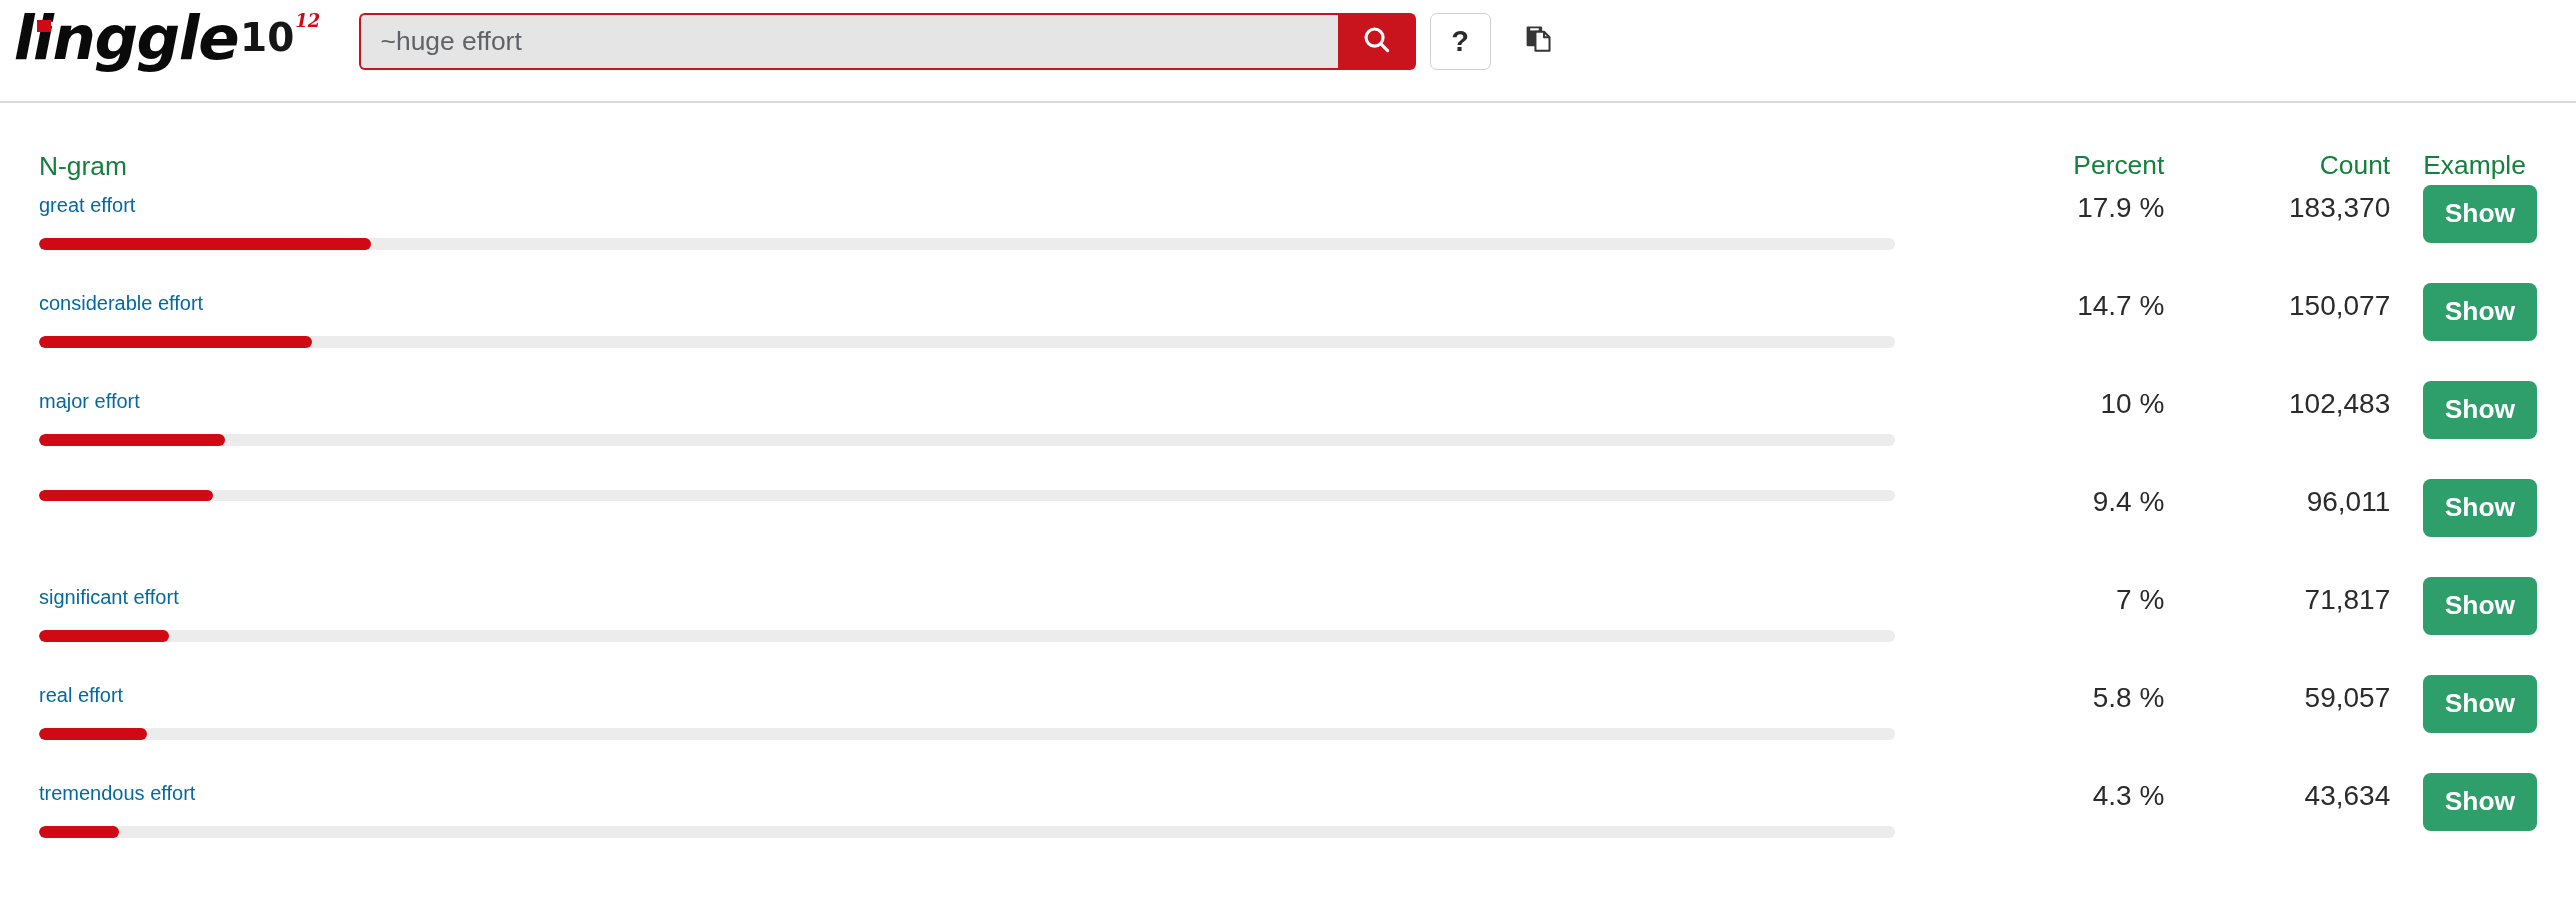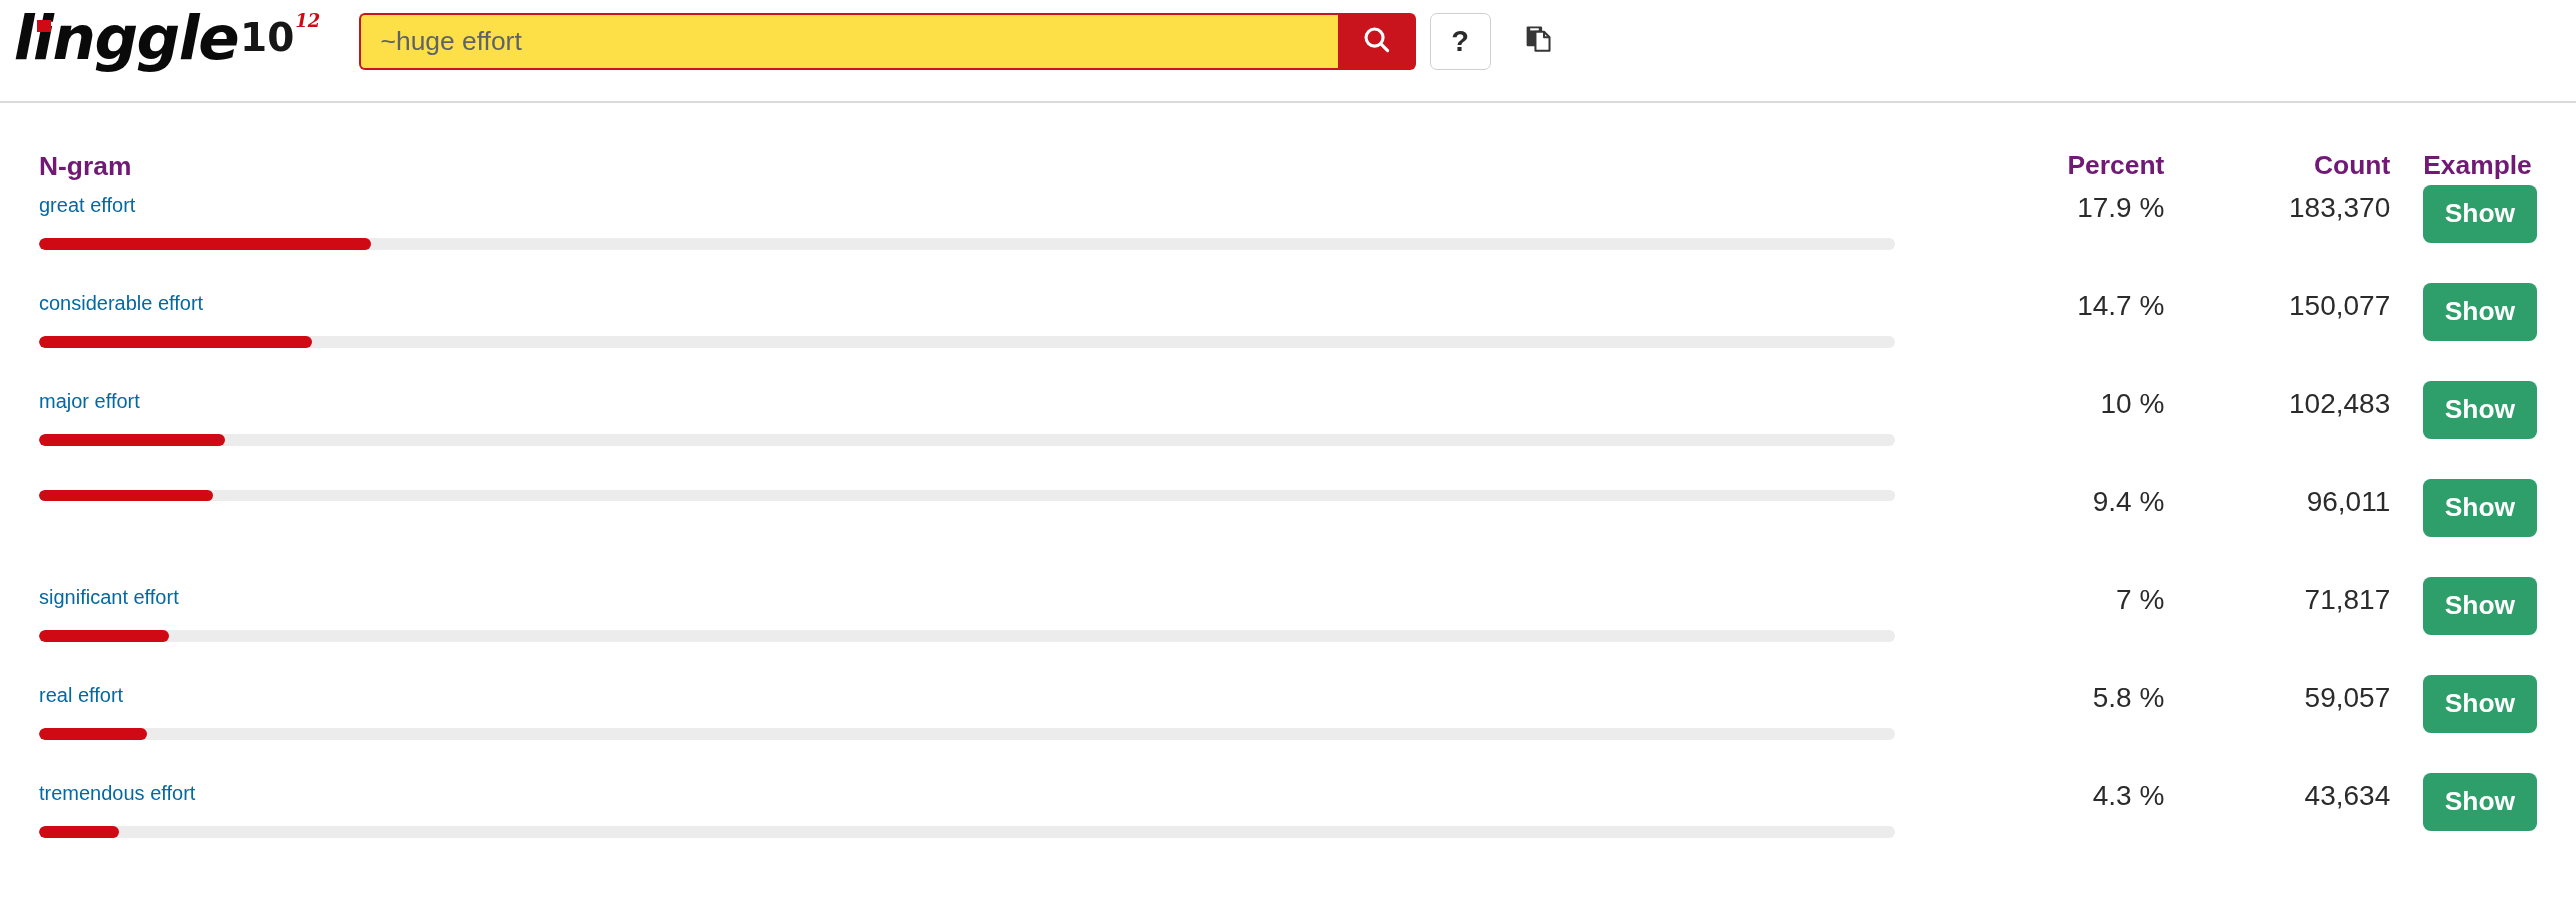--- a/index.html
+++ b/index.html
@@ -77,21 +77,21 @@
     width: 979px;
     height: 57px;
     border: 2px solid #c9141e;
     border-right: none;
     border-radius: 5.9px 0 0 5.9px;
     padding: 0 19.6px;
     font-family: "Liberation Sans", sans-serif;
     font-size: 26.4px;
     color: #5f6368;
     outline: none;
-    background: #fde047;
+    background: #e5e5e5;
   }
   .search-input::placeholder { color: #9aa0a6; }
   .search-btn {
     width: 78px;
     height: 57px;
     border: 2px solid #c9141e;
     border-left: none;
     border-radius: 0 5.9px 5.9px 0;
     background: #c9141e;
     display: flex;
@@ -163,24 +163,24 @@
     text-align: right;
   }
   .col-example {
     width: 176px;
     flex: 0 0 176px;
     text-align: left;
     padding-left: 33px;
   }
 
   .th {
-    color: #701a75;
+    color: #15803d;
     font-size: 26.4px;
     font-family: "Liberation Sans", sans-serif;
-    font-weight: 700;
+    font-weight: 400;
     white-space: nowrap;
     margin-top: 48px;
   }
   .th.col-ngram { padding-top: 2px; }
 
   .ngram-label {
     font-size: 20px;
     color: #0369a1;
     line-height: 33px;
     padding-top: 9.8px;

